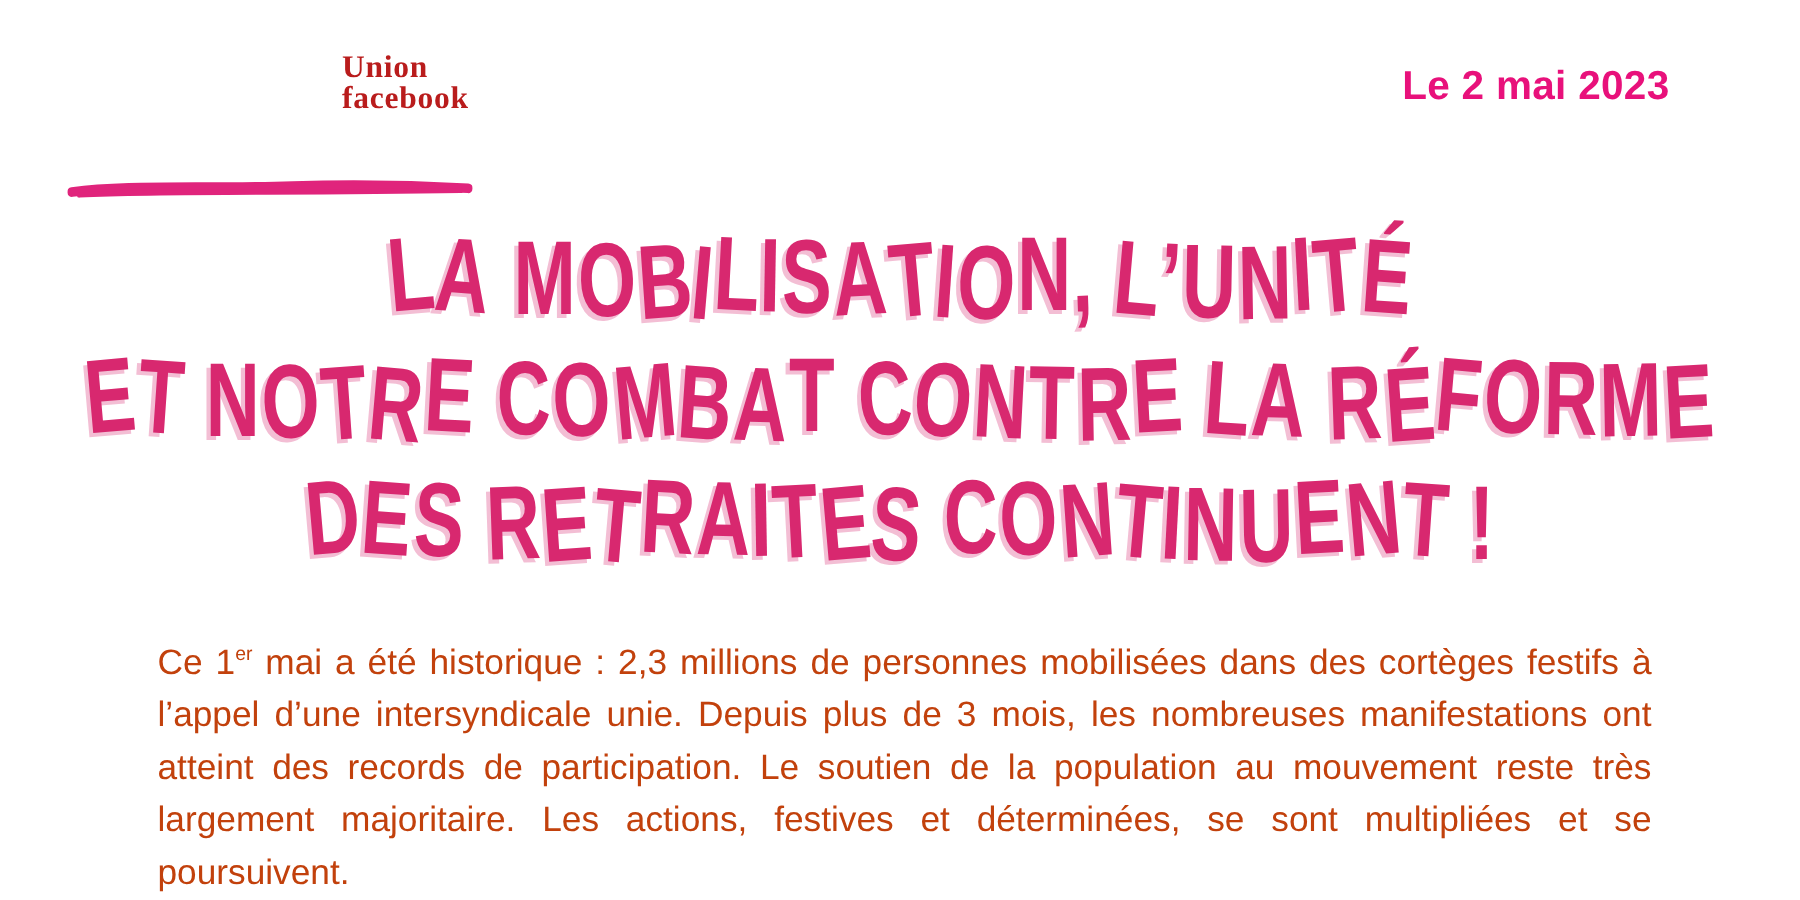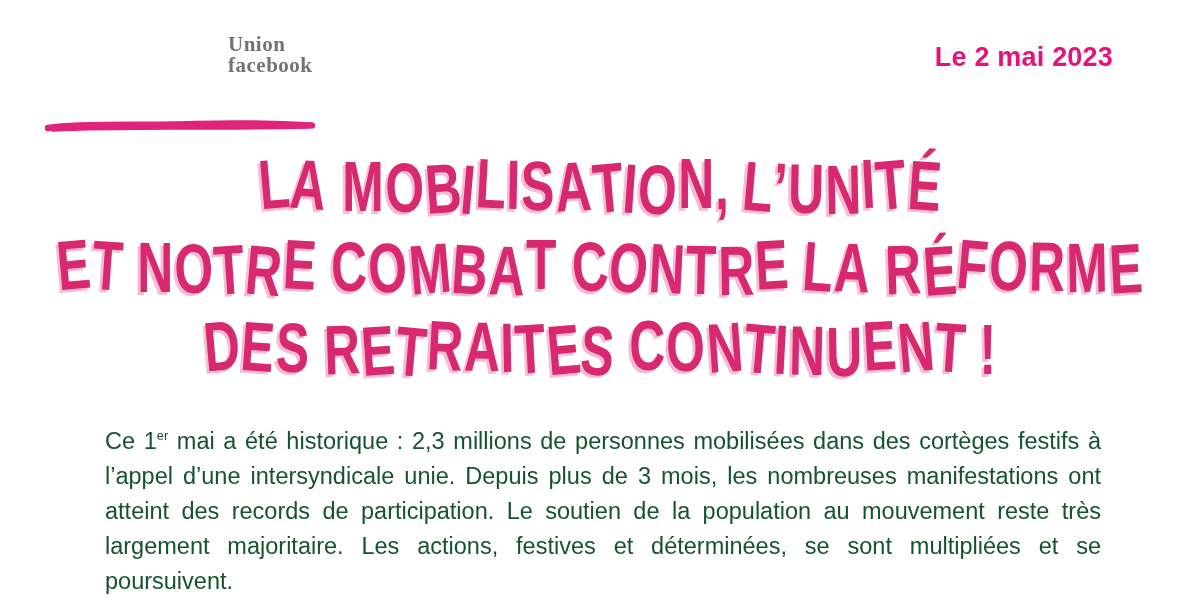--- a/index.html
+++ b/index.html
@@ -12,21 +12,21 @@
     overflow: hidden;
     font-family: "Liberation Sans", sans-serif;
   }
 
   
   .logo { position: absolute; left: 45px; top: 26px; width: 300px; height: 112px; }
   .logo-org {
     position: absolute; left: 183px; top: 8px;
     font-family: "Liberation Serif", serif;
     font-weight: bold; font-size: 21px; line-height: 21px;
-    color: #737373; letter-spacing: 0.5px;
+    color: #b91c1c; letter-spacing: 0.5px;
   }
   .logo-name {
     position: absolute; left: 0; top: 24px;
     font-family: "DejaVu Serif", serif;
     font-weight: bold; font-size: 56px; line-height: 66px;
     letter-spacing: -3px; color: #111111;
   }
   .logo-underline { position: absolute; left: 0; top: 92px; }
 
   
@@ -48,21 +48,21 @@
   .headline-line { height: 81px; line-height: 81px; white-space: nowrap; }
   .scrawl span {
     display: inline-block; white-space: pre;
     margin: 0 -0.5px;
     text-shadow: -3px 2px 0 rgba(216, 40, 111, 0.30);
   }
 
   
   .body-text {
     position: absolute; left: 105px; top: 424px; width: 996px;
-    margin: 0; color: #14532d;
+    margin: 0; color: #c2410c;
     font-size: 23.5px; line-height: 35px;
     text-align: justify;
   }
   .body-text sup { font-size: 0.55em; vertical-align: super; line-height: 0; }
 </style>
 </head>
 <body>
 
 <div class="page">
 

